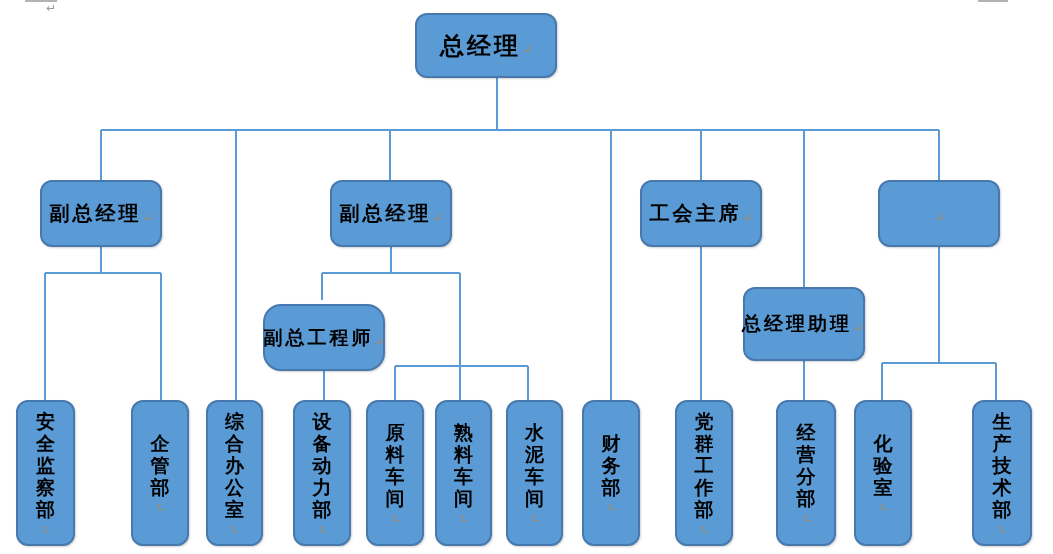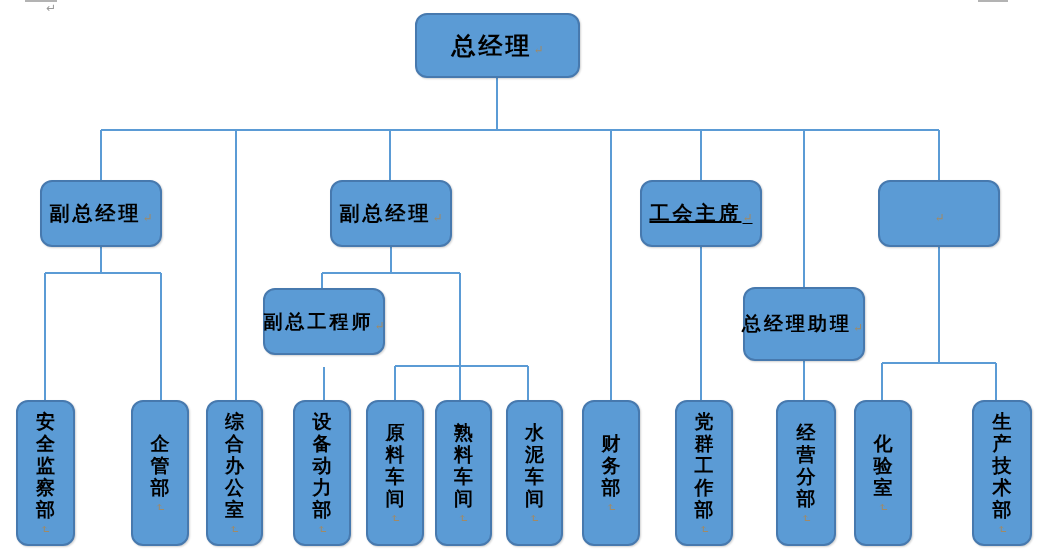--- a/index.html
+++ b/index.html
@@ -56,40 +56,40 @@
       <line x1="882" y1="363" x2="996" y2="363" stroke="#5b9bd5" stroke-width="2"></line>
       <line x1="882" y1="363" x2="882" y2="400" stroke="#5b9bd5" stroke-width="2"></line>
       <line x1="996" y1="363" x2="996" y2="400" stroke="#5b9bd5" stroke-width="2"></line>
     </svg>
 
   <div class="artifact-line" id="tl-line" style="left: 25px; width: 32px; background: rgb(179, 179, 179);"></div>
   <div class="artifact-line" id="tr-line" style="left: 978px; width: 30px; background: rgb(179, 179, 179);"></div>
   <div class="artifact-mark" id="tl-mark" style="left: 46px; top: 1px; color: rgb(154, 154, 154);">↵</div>
 
   <div id="nodes">
-      <div class="node horizontal" style="left: 415px; top: 13px; width: 165px; height: 65px; font-size: 24px; background: rgb(91, 155, 213); border-color: rgb(71, 121, 174); color: rgb(0, 0, 0);">
+      <div class="node horizontal" style="left: 415px; top: 13px; width: 142px; height: 65px; font-size: 24px; background: rgb(91, 155, 213); border-color: rgb(71, 121, 174); color: rgb(0, 0, 0);">
         <span class="label">总经理</span>
         <span class="mark h" style="color: rgb(161, 138, 102);">↵</span>
       </div>
       <div class="node horizontal" style="left: 40px; top: 180px; width: 122px; height: 67px; font-size: 20px; background: rgb(91, 155, 213); border-color: rgb(71, 121, 174); color: rgb(0, 0, 0);">
         <span class="label">副总经理</span>
         <span class="mark h" style="color: rgb(161, 138, 102);">↵</span>
       </div>
       <div class="node horizontal" style="left: 330px; top: 180px; width: 122px; height: 67px; font-size: 20px; background: rgb(91, 155, 213); border-color: rgb(71, 121, 174); color: rgb(0, 0, 0);">
         <span class="label">副总经理</span>
         <span class="mark h" style="color: rgb(161, 138, 102);">↵</span>
       </div>
-      <div class="node horizontal" style="left: 640px; top: 180px; width: 122px; height: 67px; font-size: 20px; background: rgb(91, 155, 213); border-color: rgb(71, 121, 174); color: rgb(0, 0, 0); text-decoration: underline;">
+      <div class="node horizontal" style="left: 640px; top: 180px; width: 122px; height: 67px; font-size: 20px; background: rgb(91, 155, 213); border-color: rgb(71, 121, 174); color: rgb(0, 0, 0);">
         <span class="label">工会主席</span>
         <span class="mark h" style="color: rgb(161, 138, 102);">↵</span>
       </div>
       <div class="node horizontal" style="left: 878px; top: 180px; width: 122px; height: 67px; font-size: 20px; background: rgb(91, 155, 213); border-color: rgb(71, 121, 174); color: rgb(0, 0, 0);">
         <span class="mark h" style="color: rgb(161, 138, 102);">↵</span>
       </div>
-      <div class="node horizontal" style="left: 263px; top: 288px; width: 122px; height: 67px; font-size: 19px; background: rgb(91, 155, 213); border-color: rgb(71, 121, 174); color: rgb(0, 0, 0);">
+      <div class="node horizontal" style="left: 263px; top: 304px; width: 122px; height: 67px; font-size: 19px; background: rgb(91, 155, 213); border-color: rgb(71, 121, 174); color: rgb(0, 0, 0); border-radius: 18px;">
         <span class="label">副总工程师</span>
         <span class="mark h" style="color: rgb(161, 138, 102);">↵</span>
       </div>
       <div class="node horizontal" style="left: 743px; top: 287px; width: 122px; height: 74px; font-size: 19px; background: rgb(91, 155, 213); border-color: rgb(71, 121, 174); color: rgb(0, 0, 0); justify-content: flex-end;">
         <span class="label">总经理助理</span>
         <span class="mark h" style="color: rgb(161, 138, 102);">↵</span>
       </div>
       <div class="node vertical" style="left: 16px; top: 400px; width: 59px; height: 146px; font-size: 19px; background: rgb(91, 155, 213); border-color: rgb(71, 121, 174); color: rgb(0, 0, 0);">
         <span class="ch">安</span>
         <span class="ch">全</span>

